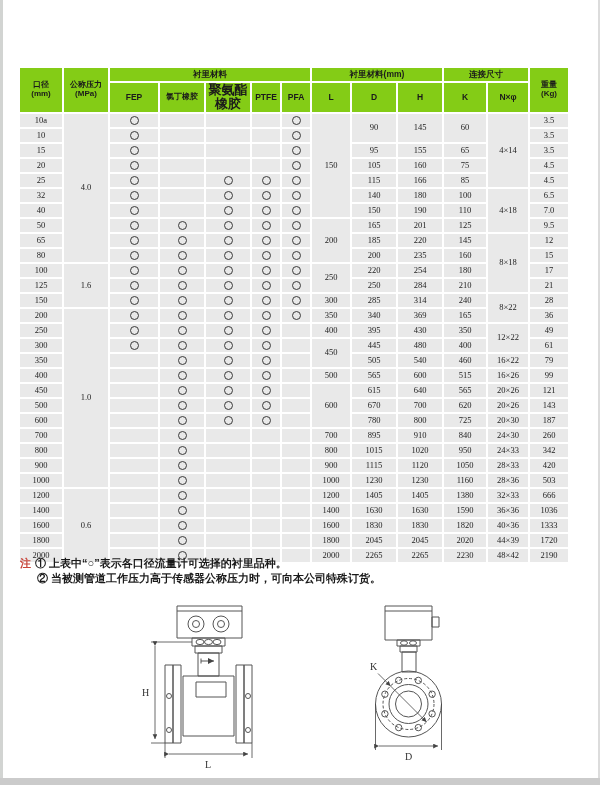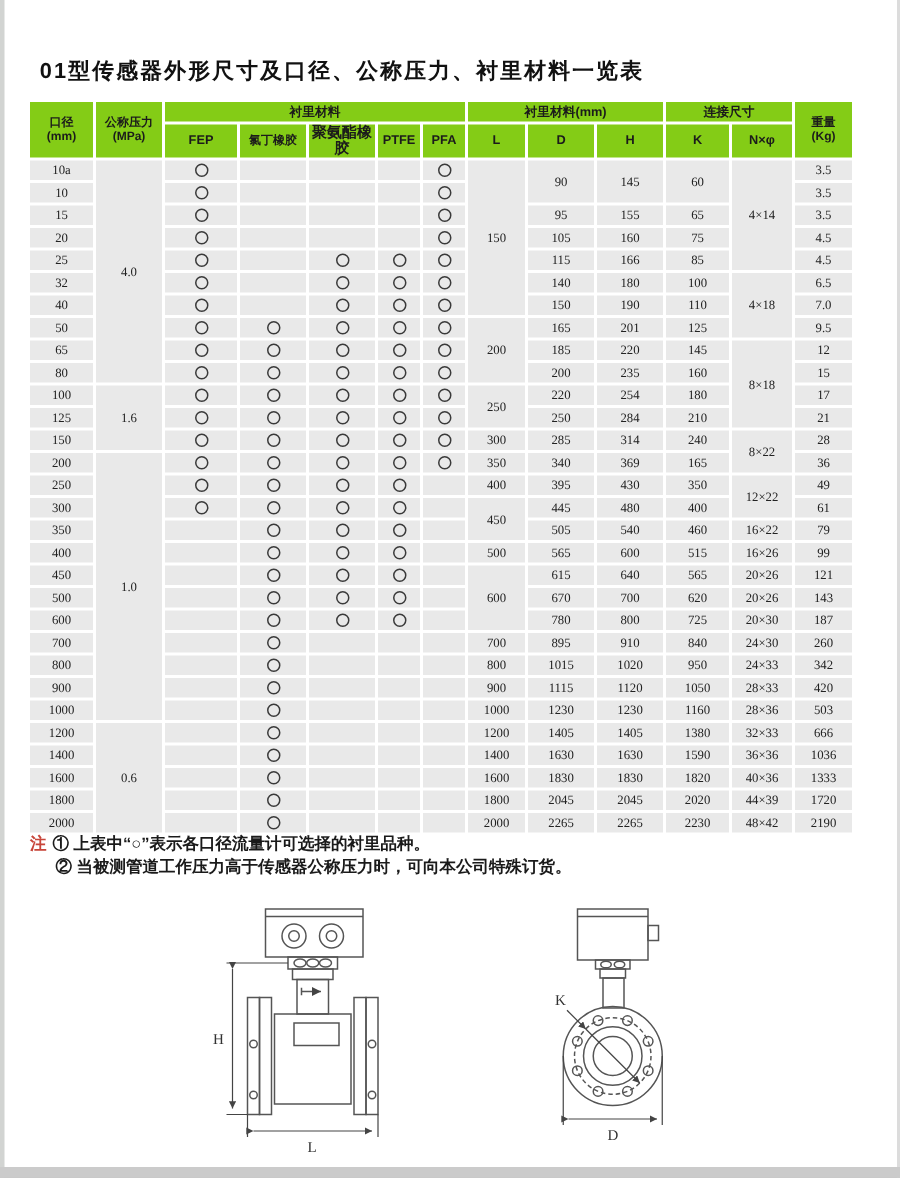--- a/index.html
+++ b/index.html
@@ -11,21 +11,21 @@
 
   .doc-title{position:absolute;left:18px;top:38px;width:420px;text-align:center;
              font-size:14.5px;font-weight:bold;color:#111;letter-spacing:1.5px;}
   .table-tag{position:absolute;left:476px;top:44px;font-size:10px;font-weight:bold;color:#111;margin-top:40px;}
 
   .spec-table-wrap{position:absolute;left:18px;top:66px;}
   table.spec{border-collapse:separate;border-spacing:2px;background:#fff;table-layout:fixed;}
   table.spec th{background:#84cc16;color:#1b1b1b;font-size:8.5px;font-weight:bold;
                 padding:0;height:13px;text-align:center;line-height:1.1;}
   table.spec th.two-line{font-size:8px;}
-  table.spec th.small{font-size:10px;margin-top:24px;}
+  table.spec th.small{font-size:13px;margin-top:24px;}
   table.spec td{background:#e9e9e9;color:#222;font-size:8.5px;text-align:center;
                 padding:0;height:13px;font-family:"Liberation Serif", serif;line-height:1;}
   .circ{display:inline-block;width:7px;height:7px;border:1px solid #3a3a3a;border-radius:50%;
         vertical-align:middle;background:transparent;}
 
   .notes{position:absolute;left:20px;top:556px;font-size:11px;color:#1a1a1a;font-weight:bold;line-height:15px;}
   .notes .note-label{color:#c8453a;margin-right:4px;}
   .notes .note-line2{padding-left:17px;}
 
   svg text{font-family:"Liberation Serif", serif;font-size:10px;fill:#333;}
@@ -33,21 +33,20 @@
   .drawing *{vector-effect:non-scaling-stroke;}
 </style>
 </head>
 <body>
 
 <div class="page">
   <div class="edge-left"></div>
   <div class="edge-right"></div>
   <div class="edge-bottom"></div>
 
-  <div class="doc-title">01型传感器外形尺寸及口径、公称压力、衬里材料一览表</div>
   <div class="table-tag">（表1）</div>
 
   <div class="spec-table-wrap">
     <table class="spec">
       <colgroup>
         <col style="width:42px">
           <col style="width:44px">
         <col style="width:48px">
           <col style="width:44px">
           <col style="width:44px">

